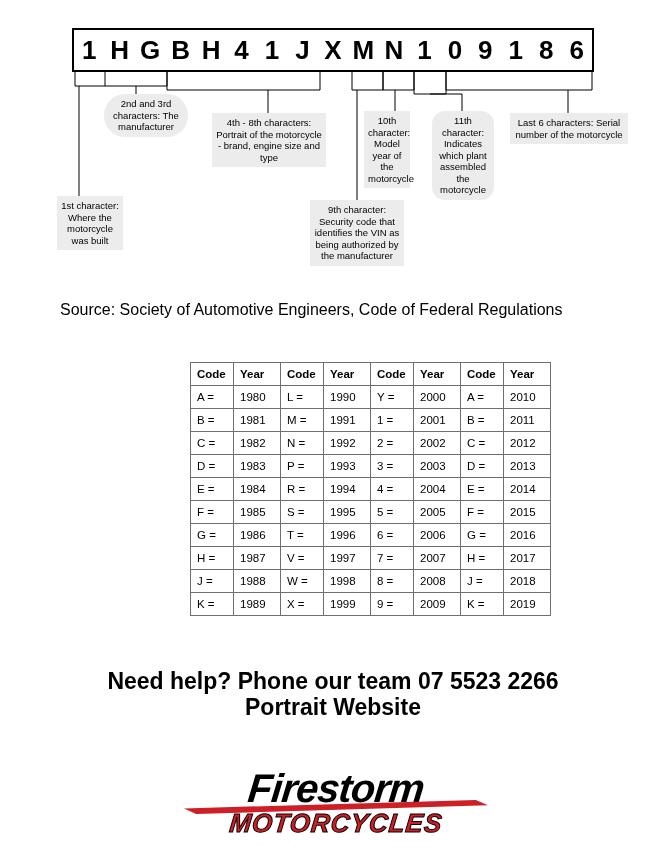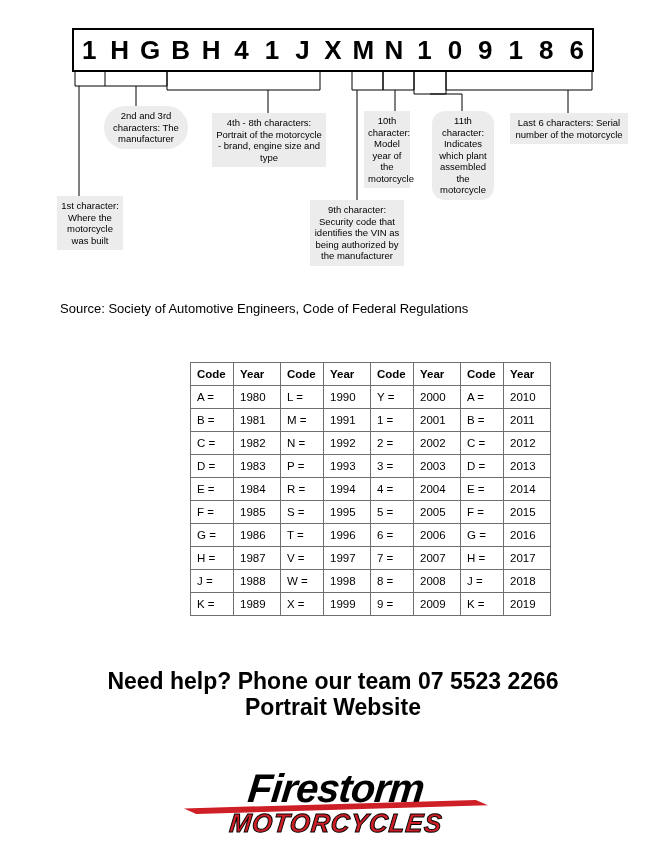--- a/index.html
+++ b/index.html
@@ -58,33 +58,33 @@
     background: #ececec;
     font-size: 9.5px;
     line-height: 11.5px;
     text-align: center;
     padding: 4px 4px;
     box-sizing: border-box;
     color: #000;
   }
 
   #callout-1  { left: 57px;  top: 196px; width: 66px; }
-  #callout-23 { left: 104px; top: 106px; width: 84px; border-radius: 21px; }
+  #callout-23 { left: 104px; top: 94px; width: 84px; border-radius: 21px; }
   #callout-48 { left: 212px; top: 113px; width: 114px; }
   #callout-9  { left: 310px; top: 200px; width: 94px; }
   #callout-10 { left: 364px; top: 111px; width: 46px; }
   #callout-11 { left: 432px; top: 111px; width: 62px; border-radius: 13px; }
   #callout-last6 { left: 510px; top: 113px; width: 118px; }
 
   
   #source-note {
     position: absolute;
     left: 60px;
     top: 301px;
-    font-size: 13px;
+    font-size: 16px;
     color: #000;
   }
 
   
   #year-table-wrap {
     position: absolute;
     left: 190px;
     top: 362px;
   }
   table#year-table {

